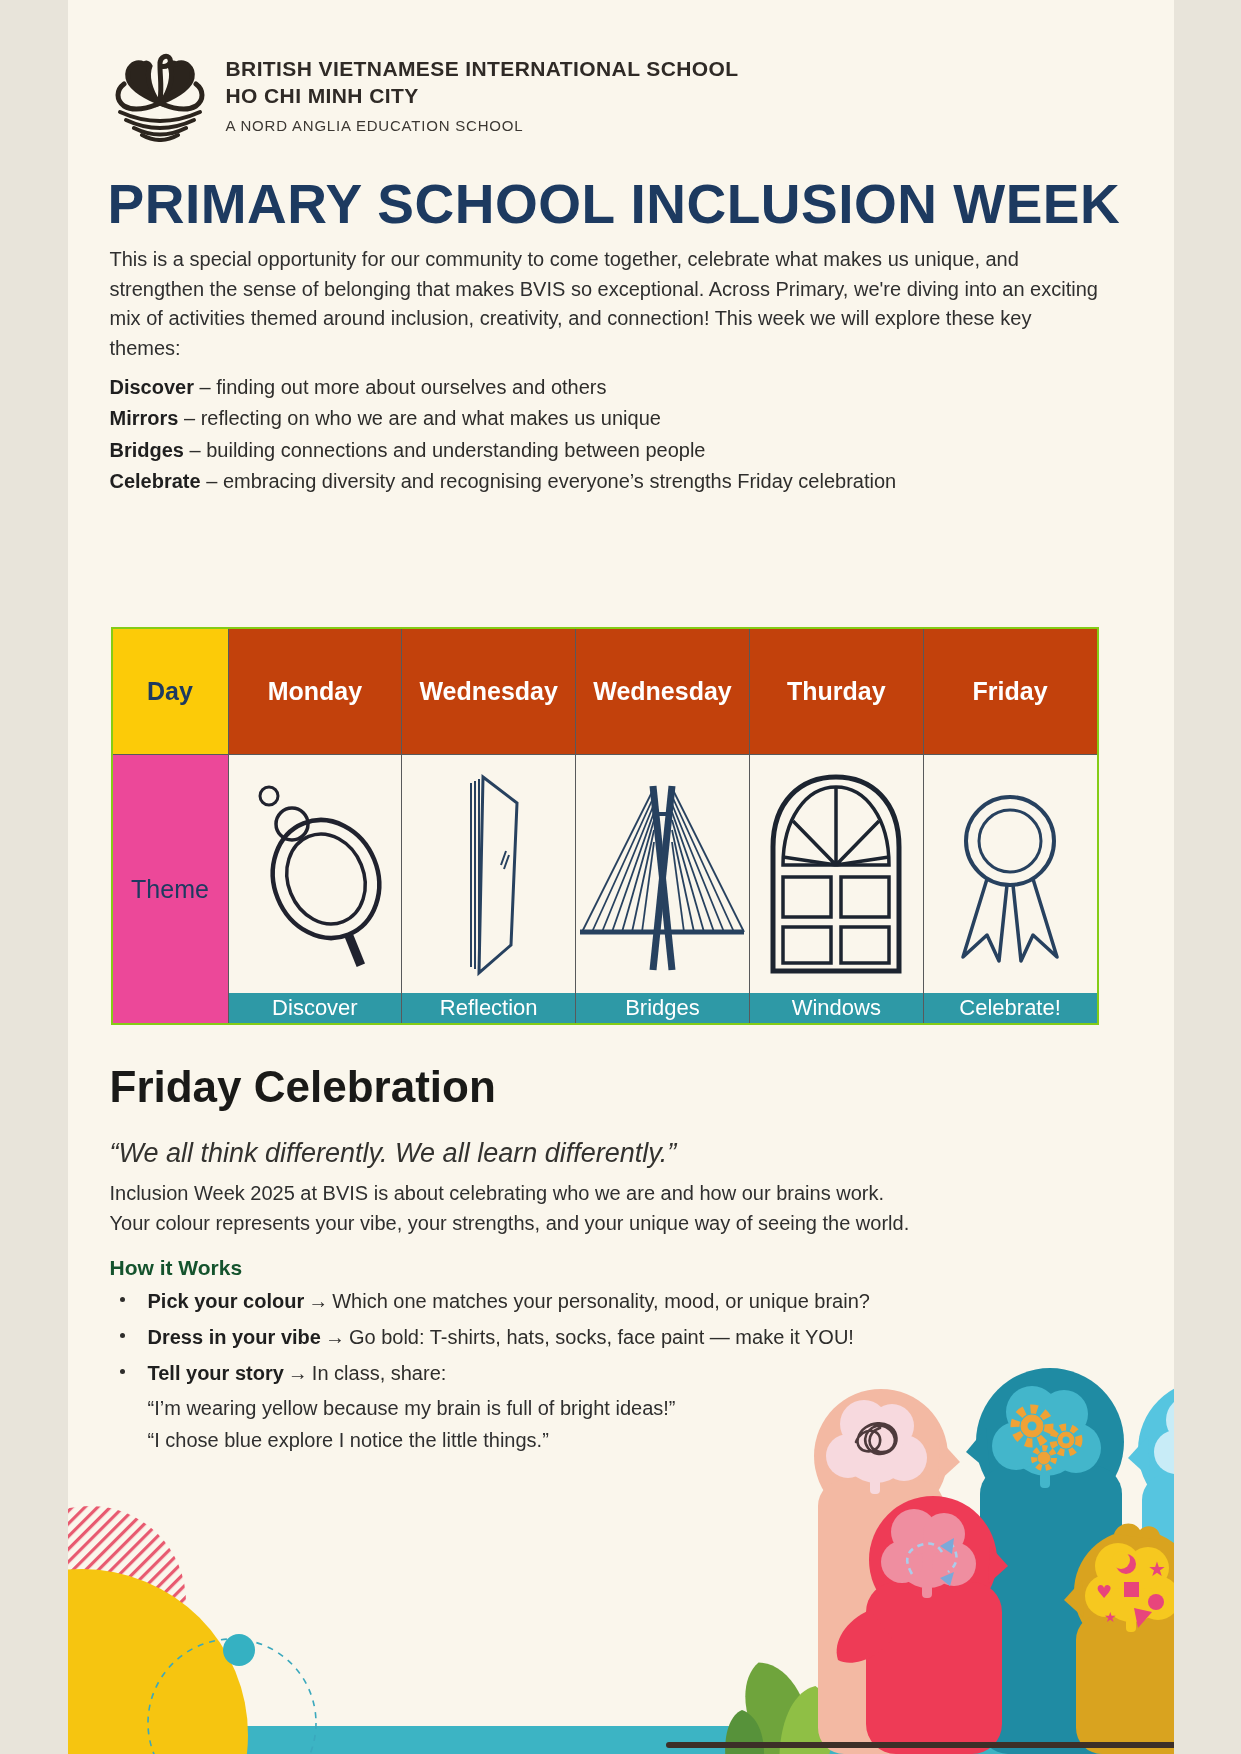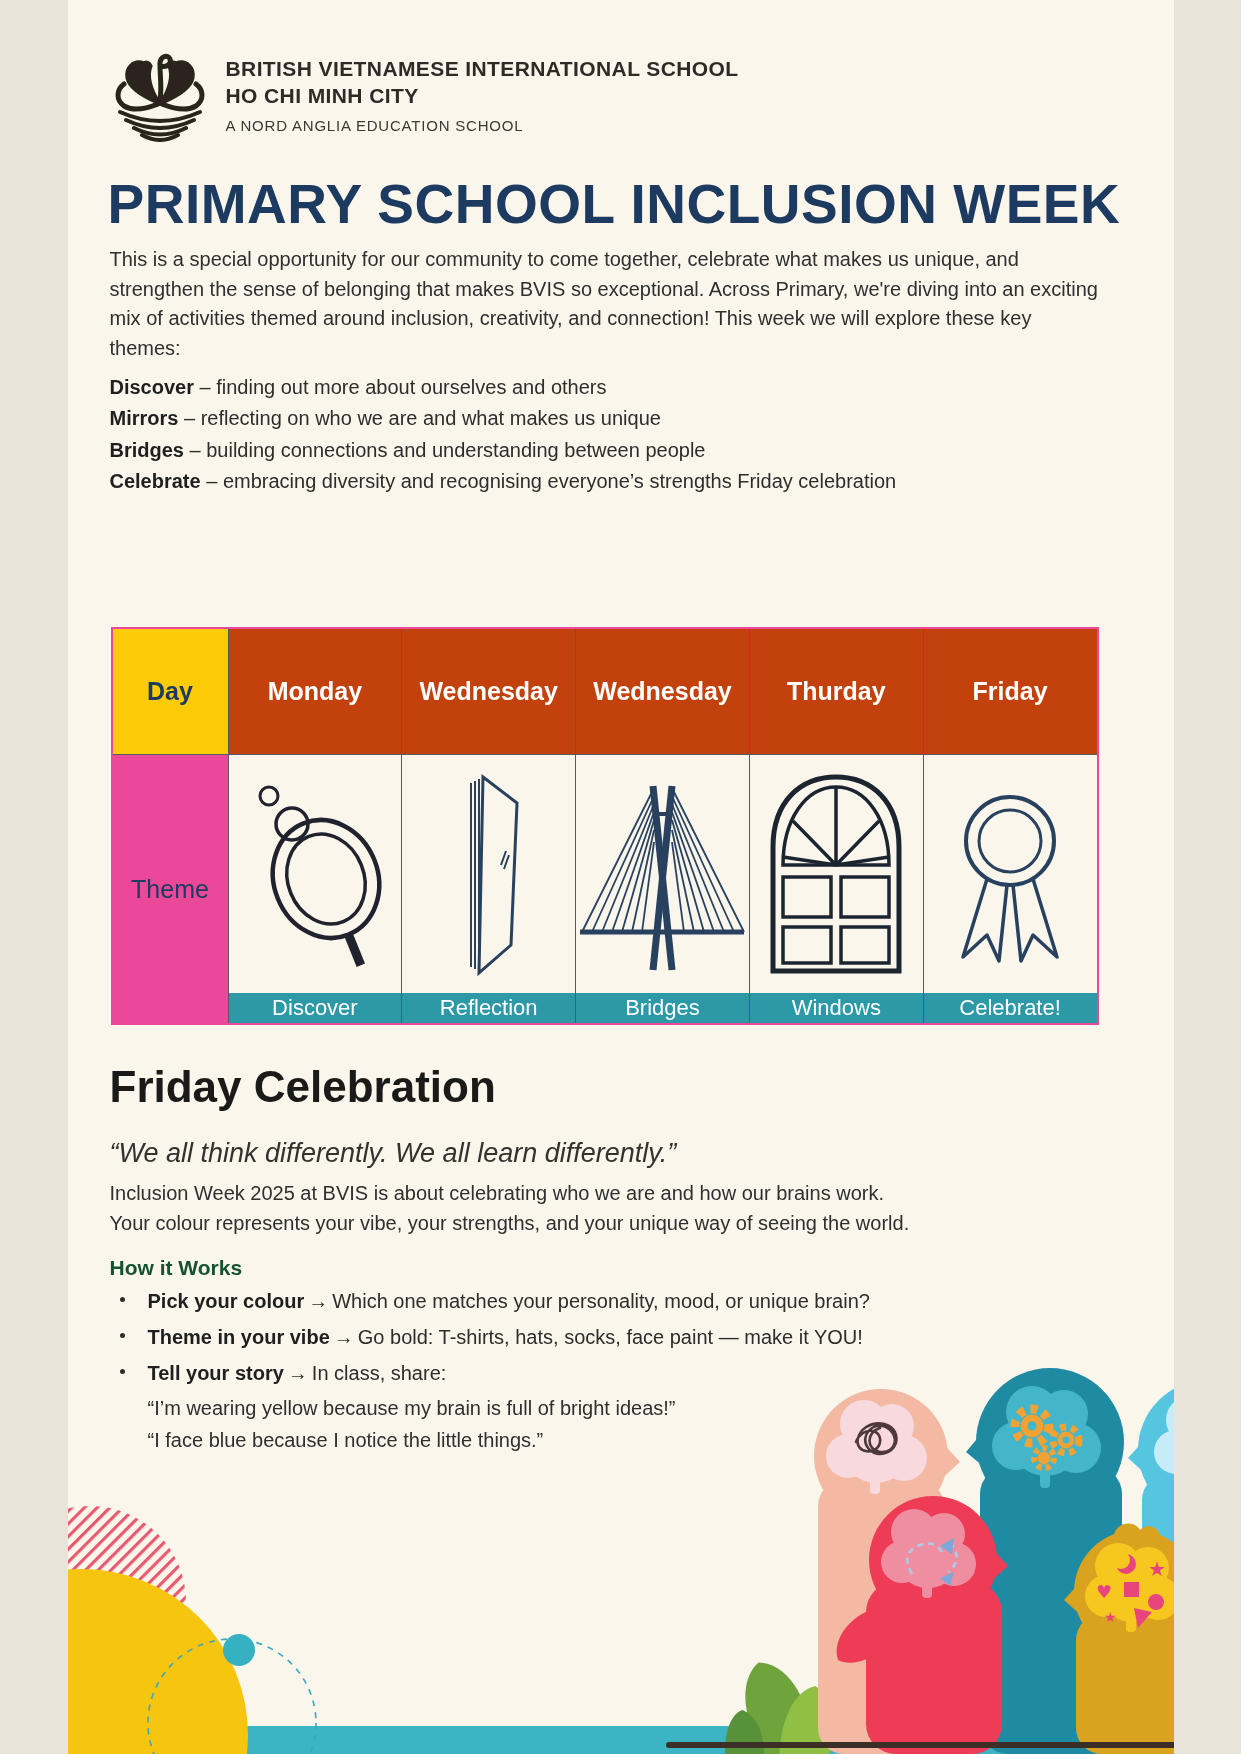--- a/index.html
+++ b/index.html
@@ -22,21 +22,21 @@
   }
   .intro { position:absolute; left:42px; top:245px; width:990px; font-size:20px; line-height:1.48; color:#2f2f2f; }
   .themes-list { position:absolute; left:42px; top:374px; width:960px; font-size:20px; line-height:1.32; }
   .themes-list .theme-line { margin-bottom:5px; }
   .theme-name { font-weight:bold; color:#1f1f1f; }
   
   .week-table {
     position:absolute; left:43px; top:627px; width:988px; height:398px;
     display:grid; grid-template-columns:115px repeat(5, 1fr);
     grid-template-rows:125px 1fr;
-    border:2px solid #ec4899; background:#58595b; gap:1px;
+    border:2px solid #84cc16; background:#58595b; gap:1px;
   }
   .cell { display:flex; align-items:center; justify-content:center; }
   .cell.day-head { background:#fccb08; color:#1d3a60; font-weight:bold; font-size:25px; }
   .cell.day-name { background:#c2410c; color:#ffffff; font-weight:bold; font-size:25px; }
   .cell.theme-head { background:#ec4899; color:#1d3a60; font-weight:normal; font-size:25px; }
   .theme-cell { background:#faf6ec; display:flex; flex-direction:column; }
   .icon-area { flex:1; display:flex; align-items:center; justify-content:center; }
   .label-bar { height:30px; background:#2e99a6; color:#ffffff; font-size:22px; display:flex; align-items:center; justify-content:center; }
   
   .friday-heading { position:absolute; left:42px; top:1062px; font-size:44px; font-weight:800; color:#1a1a18; }
@@ -201,26 +201,26 @@
 
   <h2 class="friday-heading">Friday Celebration</h2>
   <div class="friday-quote">“We all think differently. We all learn differently.”</div>
   <div class="friday-lines">
     <div>Inclusion Week 2025 at BVIS is about celebrating who we are and how our brains work.</div>
     <div>Your colour represents your vibe, your strengths, and your unique way of seeing the world.</div>
   </div>
   <div class="how-heading">How it Works</div>
   <ul class="how-list">
     <li><span class="bullet-lead">Pick your colour</span><span class="bullet-arrow">→</span><span>Which one matches your personality, mood, or unique brain?</span></li>
-    <li><span class="bullet-lead">Theme in your vibe</span><span class="bullet-arrow">→</span><span>Go bold: T-shirts, hats, socks, face paint — make it YOU!</span></li>
+    <li><span class="bullet-lead">Dress in your vibe</span><span class="bullet-arrow">→</span><span>Go bold: T-shirts, hats, socks, face paint — make it YOU!</span></li>
     <li><span class="bullet-lead">Tell your story</span><span class="bullet-arrow">→</span><span>In class, share:</span></li>
   </ul>
   <div class="sub-quotes">
     <div>“I’m wearing yellow because my brain is full of bright ideas!”</div>
-    <div>“I face blue because I notice the little things.”</div>
+    <div>“I chose blue explore I notice the little things.”</div>
   </div>
 
   <div class="bottom-bar"></div>
 
   <div class="left-deco">
     <svg width="300" height="334" viewBox="0 0 300 334">
       <defs>
         <pattern id="stripes" width="9" height="9" patternTransform="rotate(45)" patternUnits="userSpaceOnUse">
           <rect width="9" height="9" fill="none"></rect>
           <rect width="3.2" height="9" fill="#e85a70"></rect>

